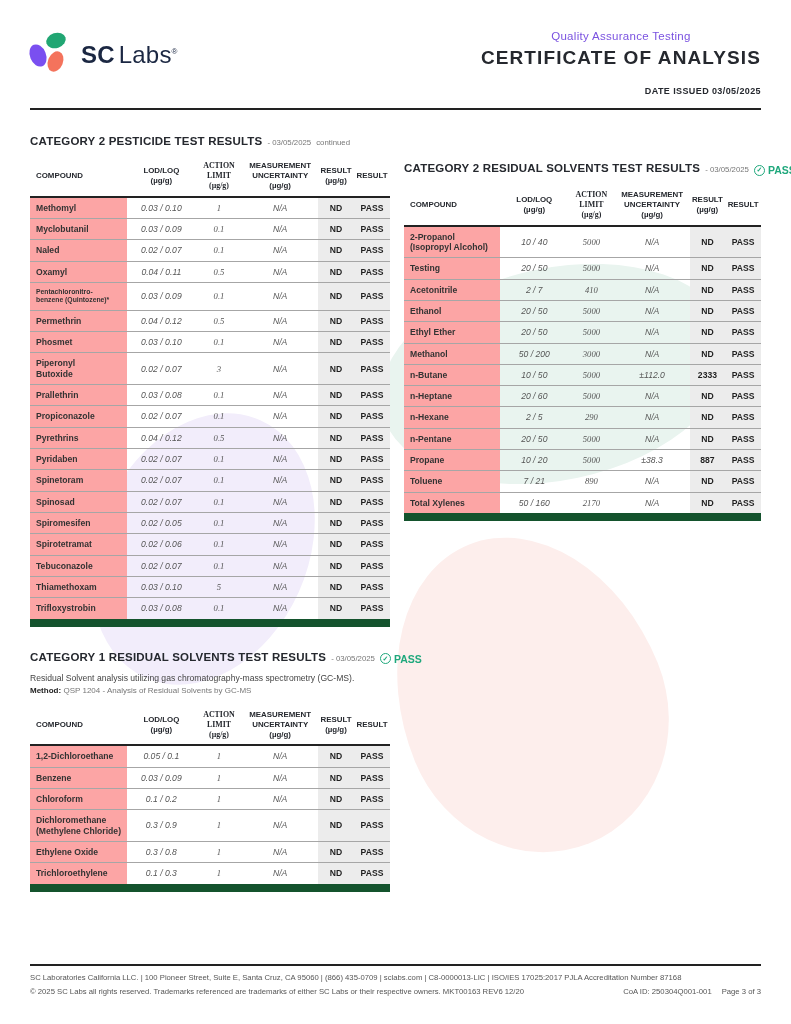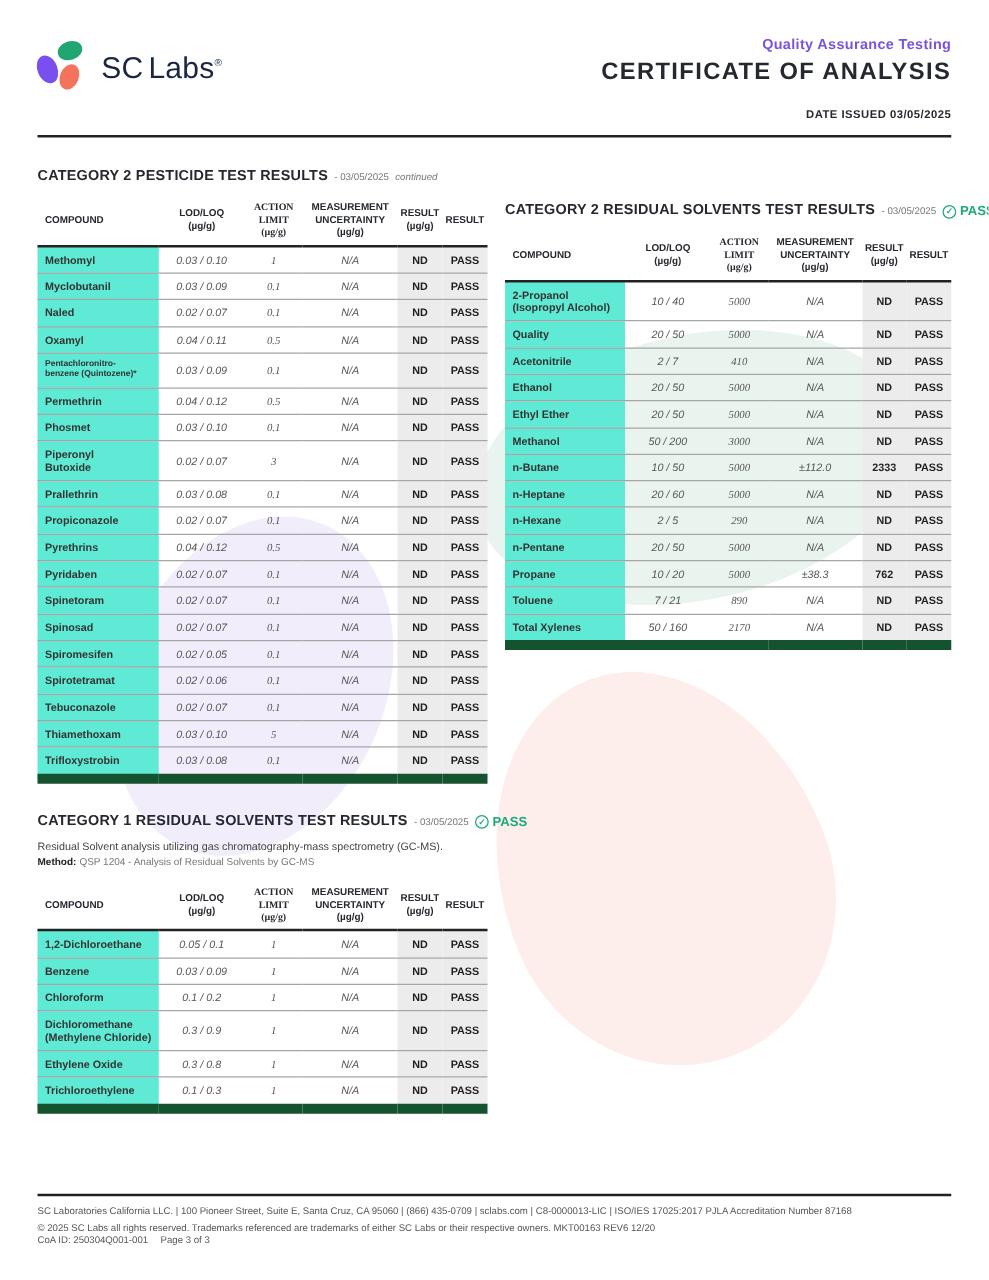--- a/index.html
+++ b/index.html
@@ -18,73 +18,73 @@
 
   
   .page-header { display:flex; justify-content:space-between; align-items:flex-start; padding-top:26px; }
   .logo { display:flex; align-items:center; gap:9px; margin-top:6px; }
   .petals { position:relative; width:42px; height:46px; }
   .petal { position:absolute; border-radius:50%; }
   .petal-purple { left:0px; top:12px; width:16px; height:23px; background:#7a4ff0; transform:rotate(-22deg); }
   .petal-green  { left:16px; top:1px; width:20px; height:15px; background:#21a673; transform:rotate(-18deg); }
   .petal-orange { left:18px; top:19px; width:15px; height:21px; background:#f4735c; transform:rotate(22deg); }
   .logotext { font-size:24px; color:#1b2742; letter-spacing:0.2px; white-space:nowrap; }
-  .logotext .sc { font-weight:400; }
+  .logotext .sc { font-weight:700; }
   .logotext .labs { font-weight:400; margin-left:4px; }
   .logotext .reg { font-size:8px; vertical-align:super; color:#1b2742; }
 
   .header-right { text-align:right; padding-top:4px; }
-  .qa-line { color:#7a52e0; font-weight:bold; font-size:11.5px; letter-spacing:0.3px; }
+  .qa-line { color:#7a52e0; font-weight:normal; font-size:11.5px; letter-spacing:0.3px;text-align:center; }
   .coa-title { color:#25282e; font-weight:bold; font-size:19px; letter-spacing:1.1px; margin-top:5px; }
   .date-issued { color:#25282e; font-weight:bold; font-size:9px; letter-spacing:0.4px; margin-top:17px; }
 
   .header-rule { border:none; border-top:2px solid #222; margin-top:12px; }
 
   
   .columns { display:flex; gap:14px; margin-top:25px; }
   .col-left { width:360px; flex:none; }
   .col-right { width:357px; flex:none; padding-top:27px; }
 
   .sec-head { display:flex; align-items:baseline; gap:5px; white-space:nowrap; }
   .sec-title { font-size:11.5px; font-weight:bold; color:#25282e; letter-spacing:0.2px; }
   .sec-note { font-size:7.8px; color:#777; }
-  .sec-note-italic { font-size:7.8px; color:#777; font-style:italic; }
+  .sec-note-italic { font-size:7.8px; color:#777; }
   .badge { display:inline-flex; align-items:center; gap:3px; color:#1fa87c; font-weight:bold; font-size:10.5px; }
   .check-circle { display:inline-flex; align-items:center; justify-content:center; width:11px; height:11px;
                   border:1.4px solid #1fa87c; border-radius:50%; font-size:7px; font-weight:bold; color:#1fa87c; }
 
   .desc { margin-top:7px; font-size:8.6px; color:#444; line-height:1.4; max-width:330px; }
   .desc .method-label { font-weight:bold; color:#222; font-size:8px; }
   .desc .method-text { color:#777; font-size:8px; }
 
   
   table.coa { width:100%; border-collapse:collapse; margin-top:9px; table-layout:fixed; }
   table.coa th { font-size:7.9px; font-weight:bold; color:#25282e; text-align:center; vertical-align:middle;
                  white-space:pre-line; padding:5px 2px; border-bottom:2px solid #222; line-height:1.25; }
   table.coa th.col0 { text-align:left; padding-left:6px; }
   table.coa td { font-size:8.6px; padding:5px 3px; border-bottom:1px solid #a6a6a6; text-align:center;
                  vertical-align:middle; line-height:1.2; }
   table.coa tbody tr:last-child td { border-bottom:8px solid #14532d;margin-top:24px; }
-  table.coa td.col0 { text-align:left; font-weight:bold; color:#333; background:#5eead4; padding-left:6px; white-space:pre-line; }
+  table.coa td.col0 { text-align:left; font-weight:bold; color:#333; background:#fca5a5; padding-left:6px; white-space:pre-line; }
   table.coa td.col1, table.coa td.col2, table.coa td.col3 { font-style:italic; color:#555; }
   table.coa td.col4, table.coa td.col5 { font-weight:bold; color:#1f1f1f; background:#ececec; }
   table.coa .col0 { width:27%; }
   table.coa .col1 { width:19%; }
   table.coa .col2 { width:13%;font-family:Liberation Serif, serif; }
   table.coa .col3 { width:21%; }
   table.coa .col4 { width:10%; }
   table.coa .col5 { width:10%; }
   table.coa td.small { font-size:6.8px; line-height:1.25; }
 
   .cat1-section { margin-top:24px; }
 
   
   .page-footer { position:absolute; z-index:1; left:30px; right:30px; bottom:28px;
                  border-top:2px solid #222; padding-top:7px; font-size:7.7px; color:#555; }
-  .footer-line2 { display:flex; justify-content:space-between; margin-top:5px;flex-direction:column; }
+  .footer-line2 { display:flex; justify-content:space-between; margin-top:5px; }
   .footer-right { white-space:nowrap; }
   .footer-right .sep { display:inline-block; width:10px; }
 </style>
 </head>
 <body>
 
 <div class="page">
 
   <div class="blob blob-lavender"></div>
   <div class="blob blob-teal"></div>
@@ -411,21 +411,21 @@
               <tr>
                 <td class="col0">2-Propanol
 (Isopropyl Alcohol)</td>
                 <td class="col1">10 / 40</td>
                 <td class="col2">5000</td>
                 <td class="col3">N/A</td>
                 <td class="col4">ND</td>
                 <td class="col5">PASS</td>
               </tr>
               <tr>
-                <td class="col0">Quality</td>
+                <td class="col0">Testing</td>
                 <td class="col1">20 / 50</td>
                 <td class="col2">5000</td>
                 <td class="col3">N/A</td>
                 <td class="col4">ND</td>
                 <td class="col5">PASS</td>
               </tr>
               <tr>
                 <td class="col0">Acetonitrile</td>
                 <td class="col1">2 / 7</td>
                 <td class="col2">410</td>
@@ -487,21 +487,21 @@
                 <td class="col2">5000</td>
                 <td class="col3">N/A</td>
                 <td class="col4">ND</td>
                 <td class="col5">PASS</td>
               </tr>
               <tr>
                 <td class="col0">Propane</td>
                 <td class="col1">10 / 20</td>
                 <td class="col2">5000</td>
                 <td class="col3">±38.3</td>
-                <td class="col4">762</td>
+                <td class="col4">887</td>
                 <td class="col5">PASS</td>
               </tr>
               <tr>
                 <td class="col0">Toluene</td>
                 <td class="col1">7 / 21</td>
                 <td class="col2">890</td>
                 <td class="col3">N/A</td>
                 <td class="col4">ND</td>
                 <td class="col5">PASS</td>
               </tr>

